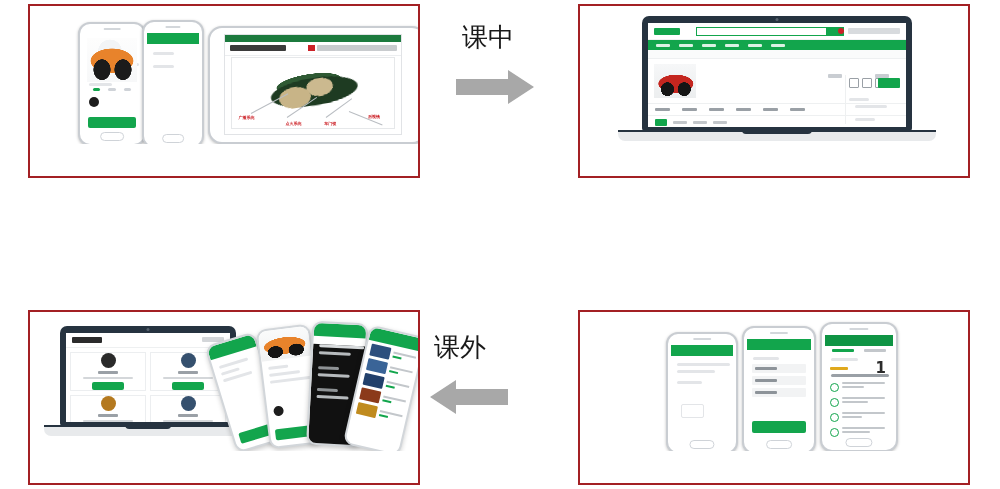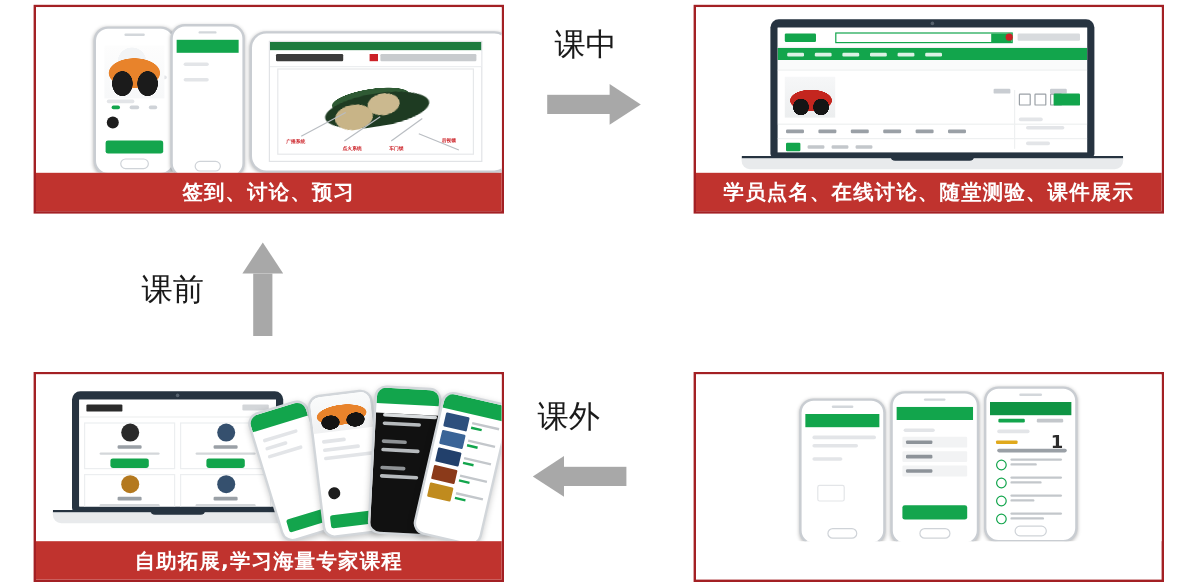--- a/index.html
+++ b/index.html
@@ -210,21 +210,20 @@
             <span class="leader" style="left:72%;top:76%;width:22%;transform:rotate(22deg);"></span>
             <span class="lbl" style="left:4%;top:82%">广播系统</span>
             <span class="lbl" style="left:33%;top:90%">点火系统</span>
             <span class="lbl" style="left:57%;top:90%">车门锁</span>
             <span class="lbl" style="left:84%;top:80%">后视镜</span>
           </div>
         </div>
       </div>
 
     </div>
-    <div class="caption">签到、讨论、预习</div>
   </div>
 
   <div class="panel p-tr">
     <div class="panel-body">
       <div class="laptop" style="left:62px;top:10px;width:270px;height:125px;">
         <div class="lid">
           <div class="lscr">
             <div class="site-top">
               <span class="logo"></span>
               <span class="search">
@@ -277,21 +276,20 @@
               <div class="line s" style="margin:10px 0 4px"></div>
               <div class="line m"></div>
               <div class="line s" style="margin-top:10px"></div>
 
             </div>
           </div>
         </div>
         <div class="base"></div>
       </div>
     </div>
-    <div class="caption">学员点名、在线讨论、随堂测验、课件展示</div>
   </div>
 
   <div class="panel p-bl">
     <div class="panel-body">
 
       <div class="laptop" style="left:30px;top:14px;width:176px;height:110px;">
         <div class="lid">
           <div class="lscr">
             <div class="bl-top">
               <span class="lg"></span>
@@ -393,21 +391,20 @@
               <span style="width:20px;height:12px;background:#c08b1e;border-radius:1px;display:block"></span>
               <span style="flex:1">
                 <i style="display:block;height:2px;background:#c3c7cb;margin-bottom:2px"></i>
                 <i style="display:block;height:2px;background:#12a54c;width:40%"></i>
               </span>
             </div>
         </div>
       </div>
 
     </div>
-    <div class="caption">自助拓展,学习海量专家课程</div>
   </div>
 
   <div class="panel p-br">
     <div class="panel-body">
 
       <div class="phone" style="left:86px;top:20px;width:72px;height:122px;">
         <span class="speaker"></span>
         <div class="scr">
           <div class="nav"></div>
           <div class="line l" style="margin-top:7px"></div>
@@ -486,29 +483,22 @@
 
   <div class="arrow-wrap" style="left:452px;top:20px;width:118px;height:110px;">
     <span class="ar-lbl" style="left:10px;top:0;text-align:center;">课中</span>
     <span class="ar ar-r" style="left:4px;top:50px;width:82px;height:34px;">
       <span class="shaft"></span>
         <span class="head"></span>
     </span>
   </div>
 
 
-  <div class="arrow-wrap" style="left:430px;top:330px;width:130px;height:110px;text-decoration:underline;">
+  <div class="arrow-wrap" style="left:416px;top:330px;width:130px;height:110px;text-decoration:underline;">
     <span class="ar-lbl" style="left:18px;top:0;">课外</span>
     <span class="ar ar-l" style="left:10px;top:50px;width:82px;height:34px;">
       <span class="shaft"></span>
         <span class="head"></span>
     </span>
   </div>
 
-  <div class="arrow-wrap" style="left:118px;top:198px;width:130px;height:98px;">
-    <span class="ar-lbl" style="left:0;top:26px;">课前</span>
-    <span class="ar ar-u" style="left:84px;top:4px;width:34px;height:78px;">
-      <span class="shaft"></span>
-        <span class="head"></span>
-    </span>
-  </div>
 
 </div>
 
 </body></html>

